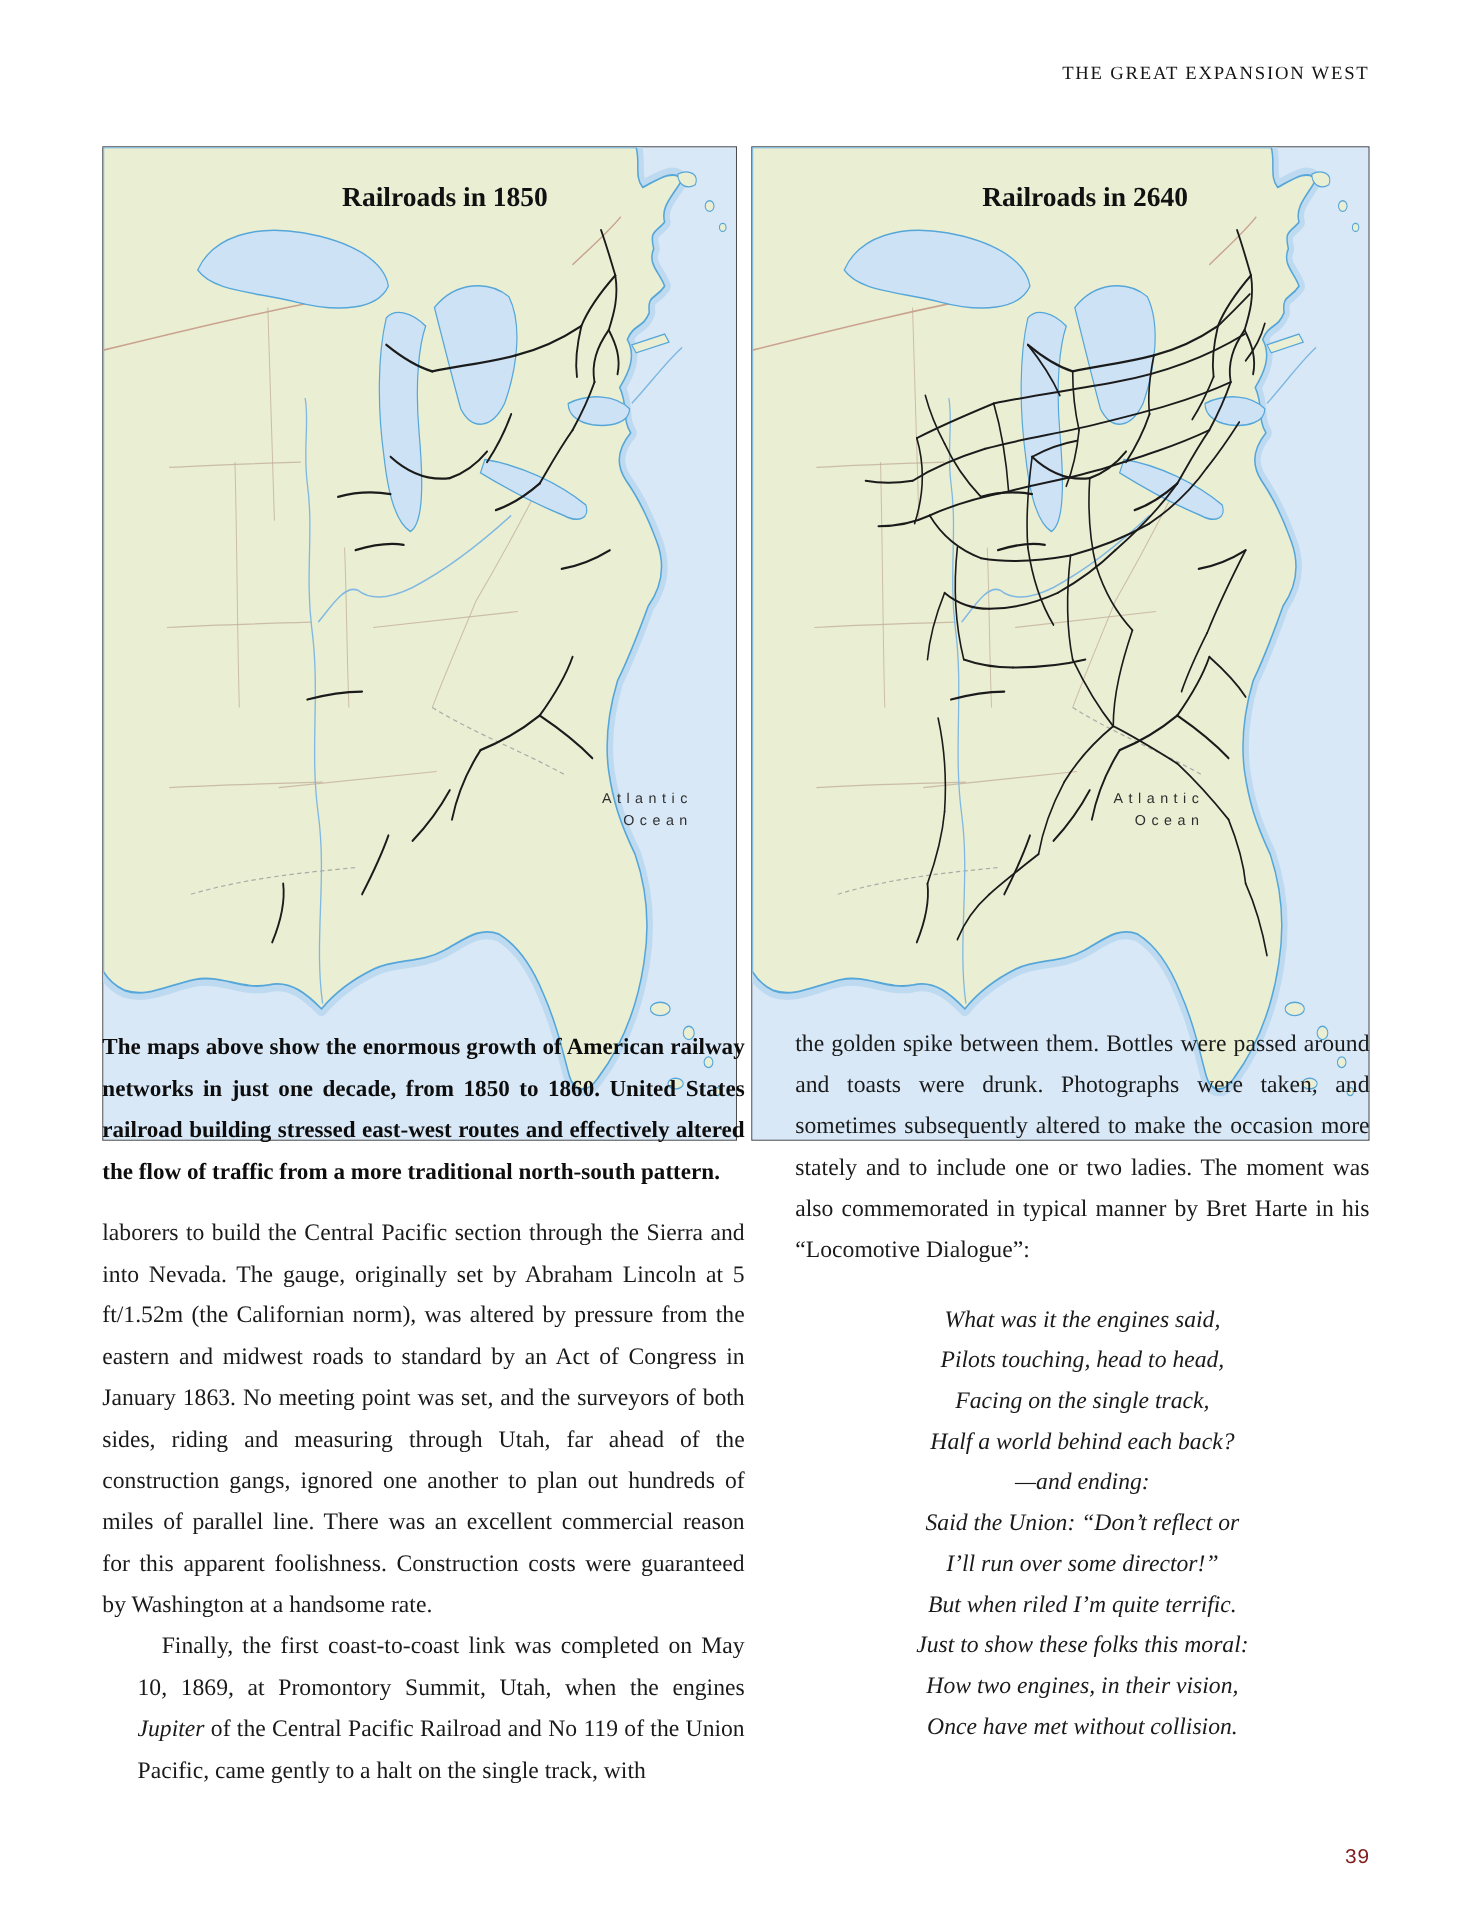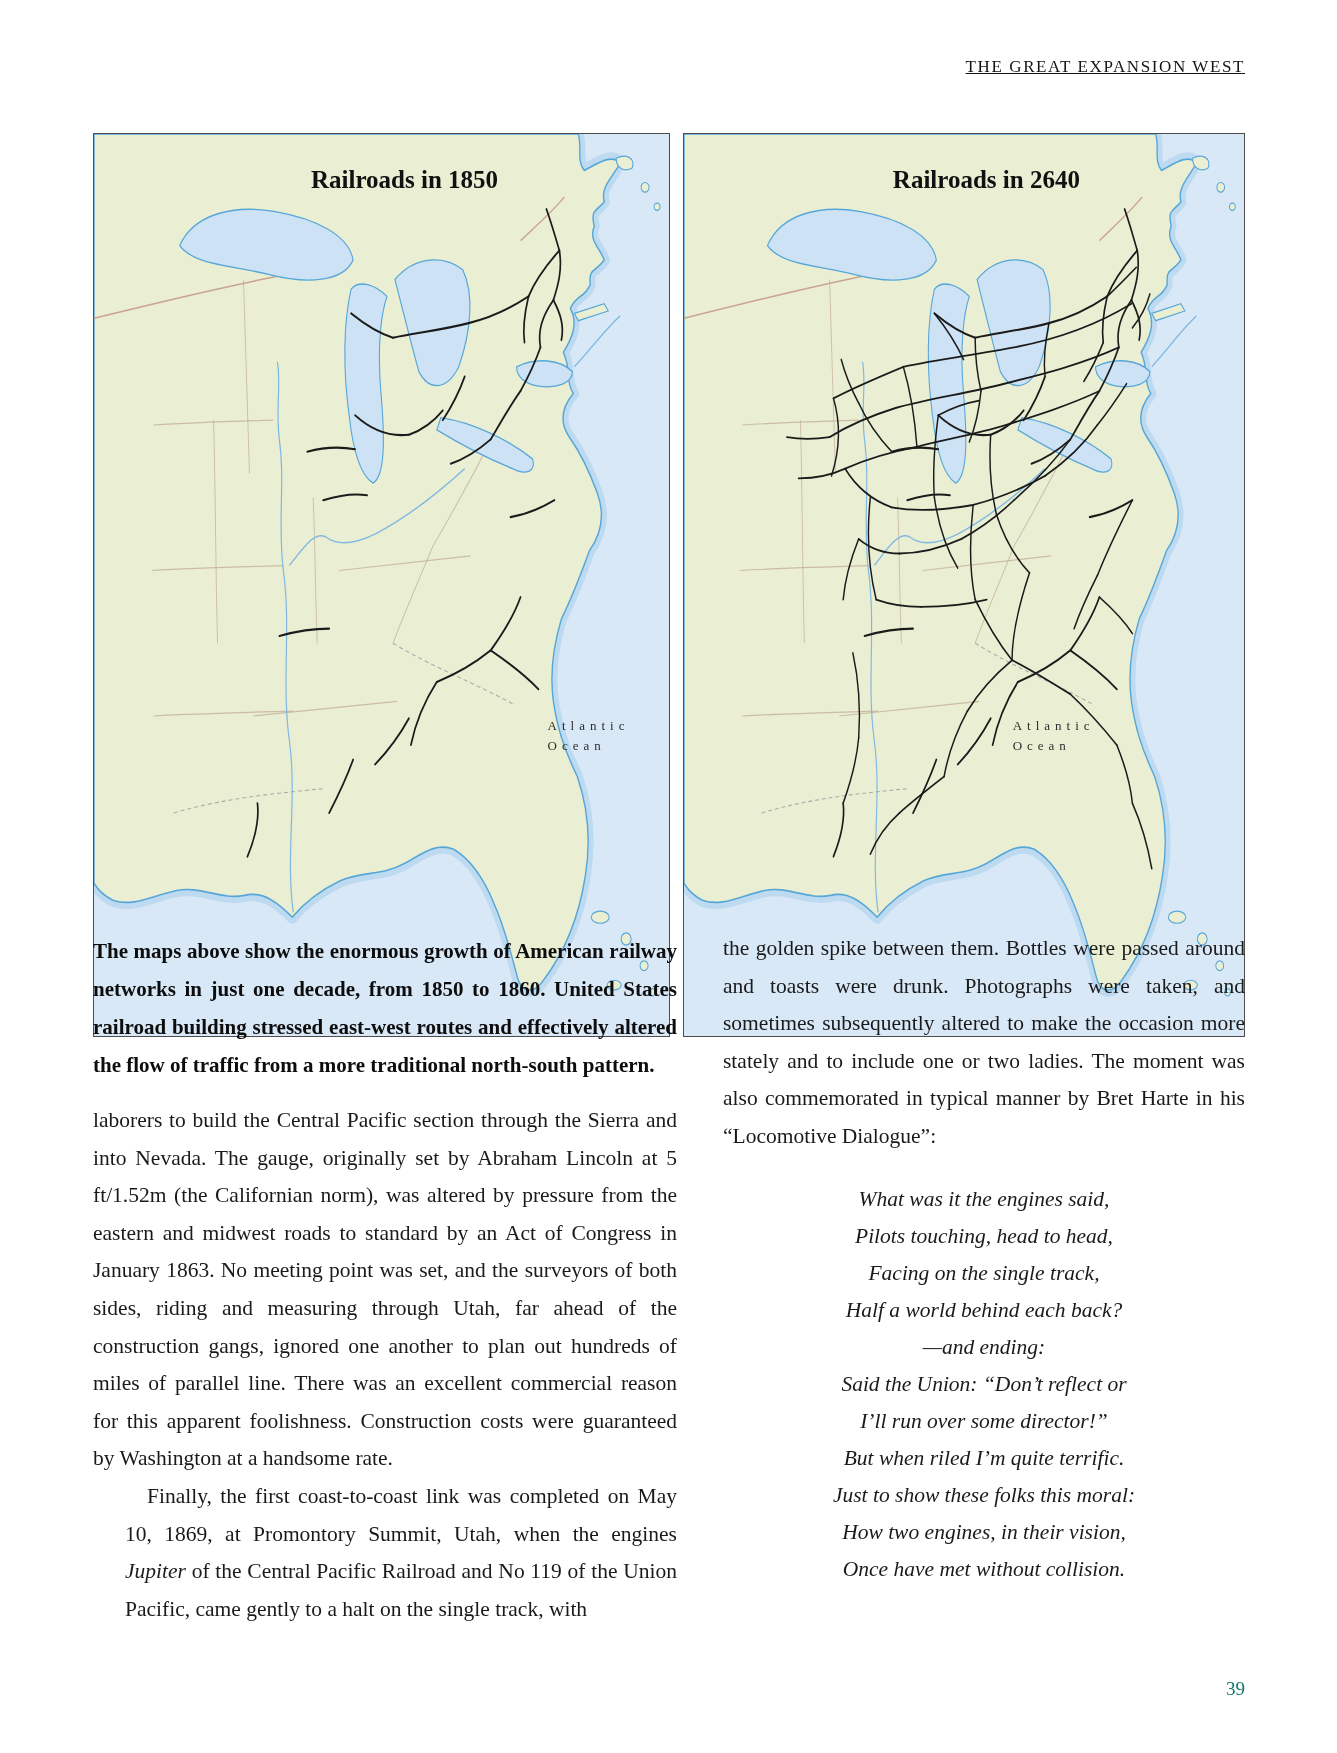--- a/index.html
+++ b/index.html
@@ -6,38 +6,37 @@
   body{
     width:1337px;height:1753px;position:relative;background:#ffffff;
     font-family:"Liberation Serif","DejaVu Serif",serif;color:#1a1a1a;
     overflow:hidden;
   }
   
   .running-head{
     position:absolute;top:57px;right:92px;
     font-size:17px;letter-spacing:1.6px;color:#141414;
     font-family:"Liberation Serif","DejaVu Serif",serif;
-    text-decoration:underline;
   }
   
   .maps-row{position:absolute;left:93px;top:133px;display:flex;gap:13px;}
   .map-box{
     position:relative;height:904px;border:1px solid var(--c-border,#4d4d4d);
     box-sizing:border-box;background:var(--c-ocean,#d9e8f7);
   }
   .map-box.left{width:577px;}
   .map-box.right{width:562px;}
   .map-box svg{position:absolute;left:0;top:0;width:100%;height:100%;display:block;}
   .map-title{
     position:absolute;top:32px;left:54%;transform:translateX(-50%);
     font-size:25px;font-weight:bold;color:#111;white-space:nowrap;
   }
   .ocean-label{
-    position:absolute;top:64.5%;text-align:left;color:#2e2e2e;
-    font-family:Liberation Serif, serif;
+    position:absolute;top:64.5%;text-align:right;color:#2e2e2e;
+    font-family:Liberation Sans, sans-serif;
     font-size:13px;letter-spacing:5px;line-height:20px;white-space:nowrap;
   }
   .map-box.left .ocean-label{left:86%;transform:translateX(-50%);}
   .map-box.right .ocean-label{left:66%;transform:translateX(-50%);}
   
   .sea-glow{fill:none;stroke:var(--c-shallow,#bedaf0);stroke-width:11;stroke-linejoin:round;}
   .land{fill:var(--c-land,#eaeed3);stroke:var(--c-coast,#55a6d9);stroke-width:1.4;stroke-linejoin:round;}
   .lake{fill:var(--c-lake,#cde2f5);stroke:var(--c-coast,#55a6d9);stroke-width:1.1;}
   .river{fill:none;stroke:var(--c-river,#7fb8e2);stroke-width:1.2;}
   .state{fill:none;stroke:var(--c-state_line,#c0ab97);stroke-width:0.9;opacity:.75;}
@@ -58,21 +57,21 @@
   .col-right{
     position:absolute;left:723px;top:930px;width:522px;
     font-size:21.5px;line-height:37.6px;text-align:justify;
   }
   .para{margin:0;}
   .para.indent{text-indent:22px;margin-left:32px;}
   .italic{font-style:italic;}
   .poem{margin-top:25px;text-align:center;font-style:italic;font-size:21.5px;line-height:37px;}
   .poem-line{white-space:nowrap;}
   .page-number{
-    position:absolute;top:1678px;right:92px;font-size:19px;color:#0f766e;
+    position:absolute;top:1678px;right:92px;font-size:19px;color:#7f1d1d;font-family:Liberation Mono, monospace;
   }
 </style>
 </head>
 <body>
 
 <svg width="0" height="0" style="position:absolute" aria-hidden="true">
   <defs>
     <g id="basemap">
       <rect x="0" y="0" width="577" height="744" fill="var(--c-ocean,#d9e8f7)"></rect>
       <path class="sea-glow" d="M0,0 H486 C490,12 484,22 492,30 C506,24 520,16 528,24 C520,36 508,44 512,56 C504,64 498,62 502,76 C496,88 508,94 512,104 C504,114 496,110 498,124 C492,136 484,132 478,144 C486,156 480,168 471,180 C479,194 473,204 481,214 C469,226 467,238 477,250 C489,264 497,278 505,296 C513,314 509,330 497,344 C489,362 481,380 469,400 C461,422 457,444 461,468 C465,490 471,506 485,530 C495,554 499,582 493,612 C487,644 473,674 451,698 C441,710 429,708 425,696 C419,678 413,656 401,634 C391,614 377,598 361,590 C343,584 329,594 311,602 C289,612 267,608 247,616 C227,624 211,634 199,646 C187,636 171,624 151,628 C127,632 107,620 83,624 C59,628 39,638 19,632 C9,628 3,622 0,618 Z"></path>

